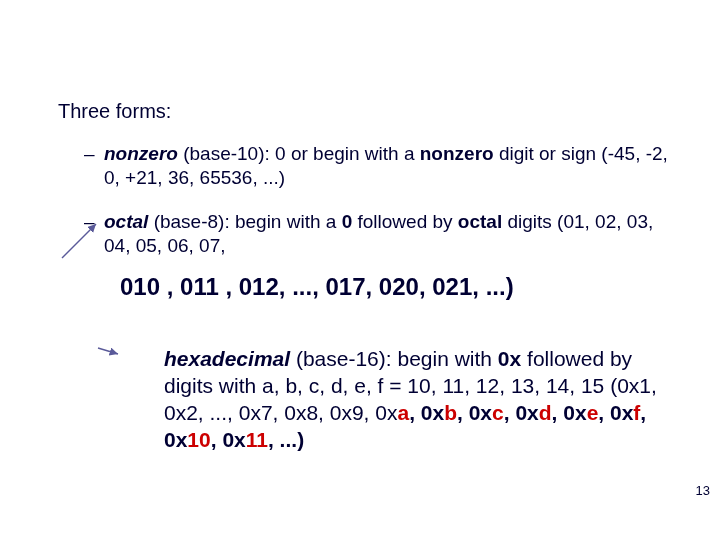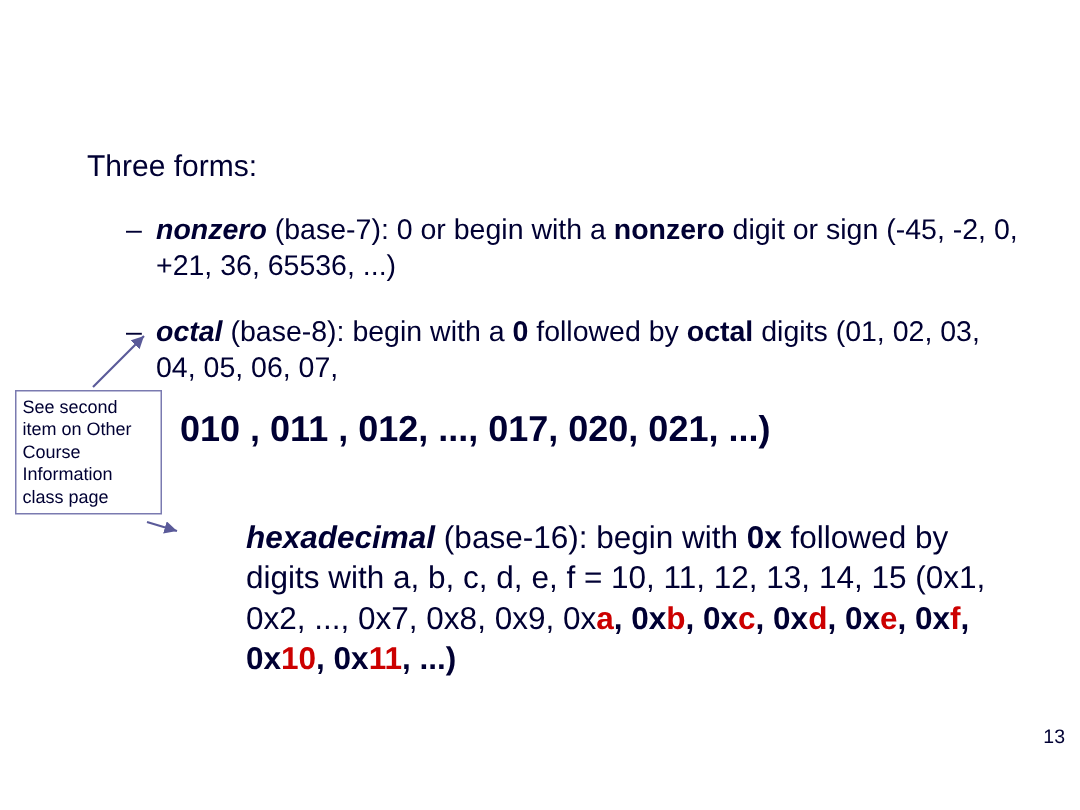--- a/index.html
+++ b/index.html
@@ -92,35 +92,34 @@
 </head>
 <body>
 
 <div class="slide">
 
 
   <div class="intro">Three forms:</div>
 
   <div class="bullet b1">
     <span class="dash">–</span>
-    <span class="italic bolddark">nonzero</span><span> (base-7): </span><span>0 or begin with a </span><span class="bolddark">nonzero</span><span> digit or sign (-45, -2, 0, +21, 36, 65536, ...)</span>
+    <span class="italic bolddark">nonzero</span><span> (base-10): </span><span>0 or begin with a </span><span class="bolddark">nonzero</span><span> digit or sign (-45, -2, 0, +21, 36, 65536, ...)</span>
   </div>
 
   <div class="bullet b2">
     <span class="dash">–</span>
     <span class="italic bolddark">octal</span><span> (base-8): begin with a </span><span class="boldblack">0</span><span> followed by </span><span class="bolddark">octal</span><span> digits (01, 02, 03, 04, 05, 06, 07,</span>
   </div>
 
   <div class="bullet b3 big">010 , 011 , 012, ..., 017, 020, 021, ...)</div>
 
   <div class="bullet b4" style="font-size:21px;">
     <span class="italic bolddark">hexadecimal</span><span> (base-16):  begin with </span><span class="boldblack">0x</span><span> followed by digits with a, b, c, d, e, f = 10, 11, 12, 13, 14, 15  (0x1, 0x2, ..., 0x7, 0x8, 0x9,  0x</span><span class="red">a</span><span class="boldblack">, 0x</span><span class="red">b</span><span class="boldblack">, 0x</span><span class="red">c</span><span class="boldblack">, 0x</span><span class="red">d</span><span class="boldblack">, 0x</span><span class="red">e</span><span class="boldblack">, 0x</span><span class="red">f</span><span class="boldblack">,  0x</span><span class="red">10</span><span class="boldblack">,  0x</span><span class="red">11</span><span class="boldblack">, ...)</span>
   </div>
 
-  <div class="callout">See second item on Other Course Information class page</div>
 
   <svg class="arrow" style="top:220px; left:56px;" width="48" height="40">
     <defs>
       <marker id="ah1" markerWidth="8" markerHeight="8" refX="6" refY="3" orient="auto">
         <path d="M0,0 L6,3 L0,6 Z" fill="#5a5a99"></path>
       </marker>
     </defs>
     <line x1="6" y1="38" x2="40" y2="4" stroke="#5a5a99" stroke-width="1.4" marker-end="url(#ah1)"></line>
   </svg>
 

